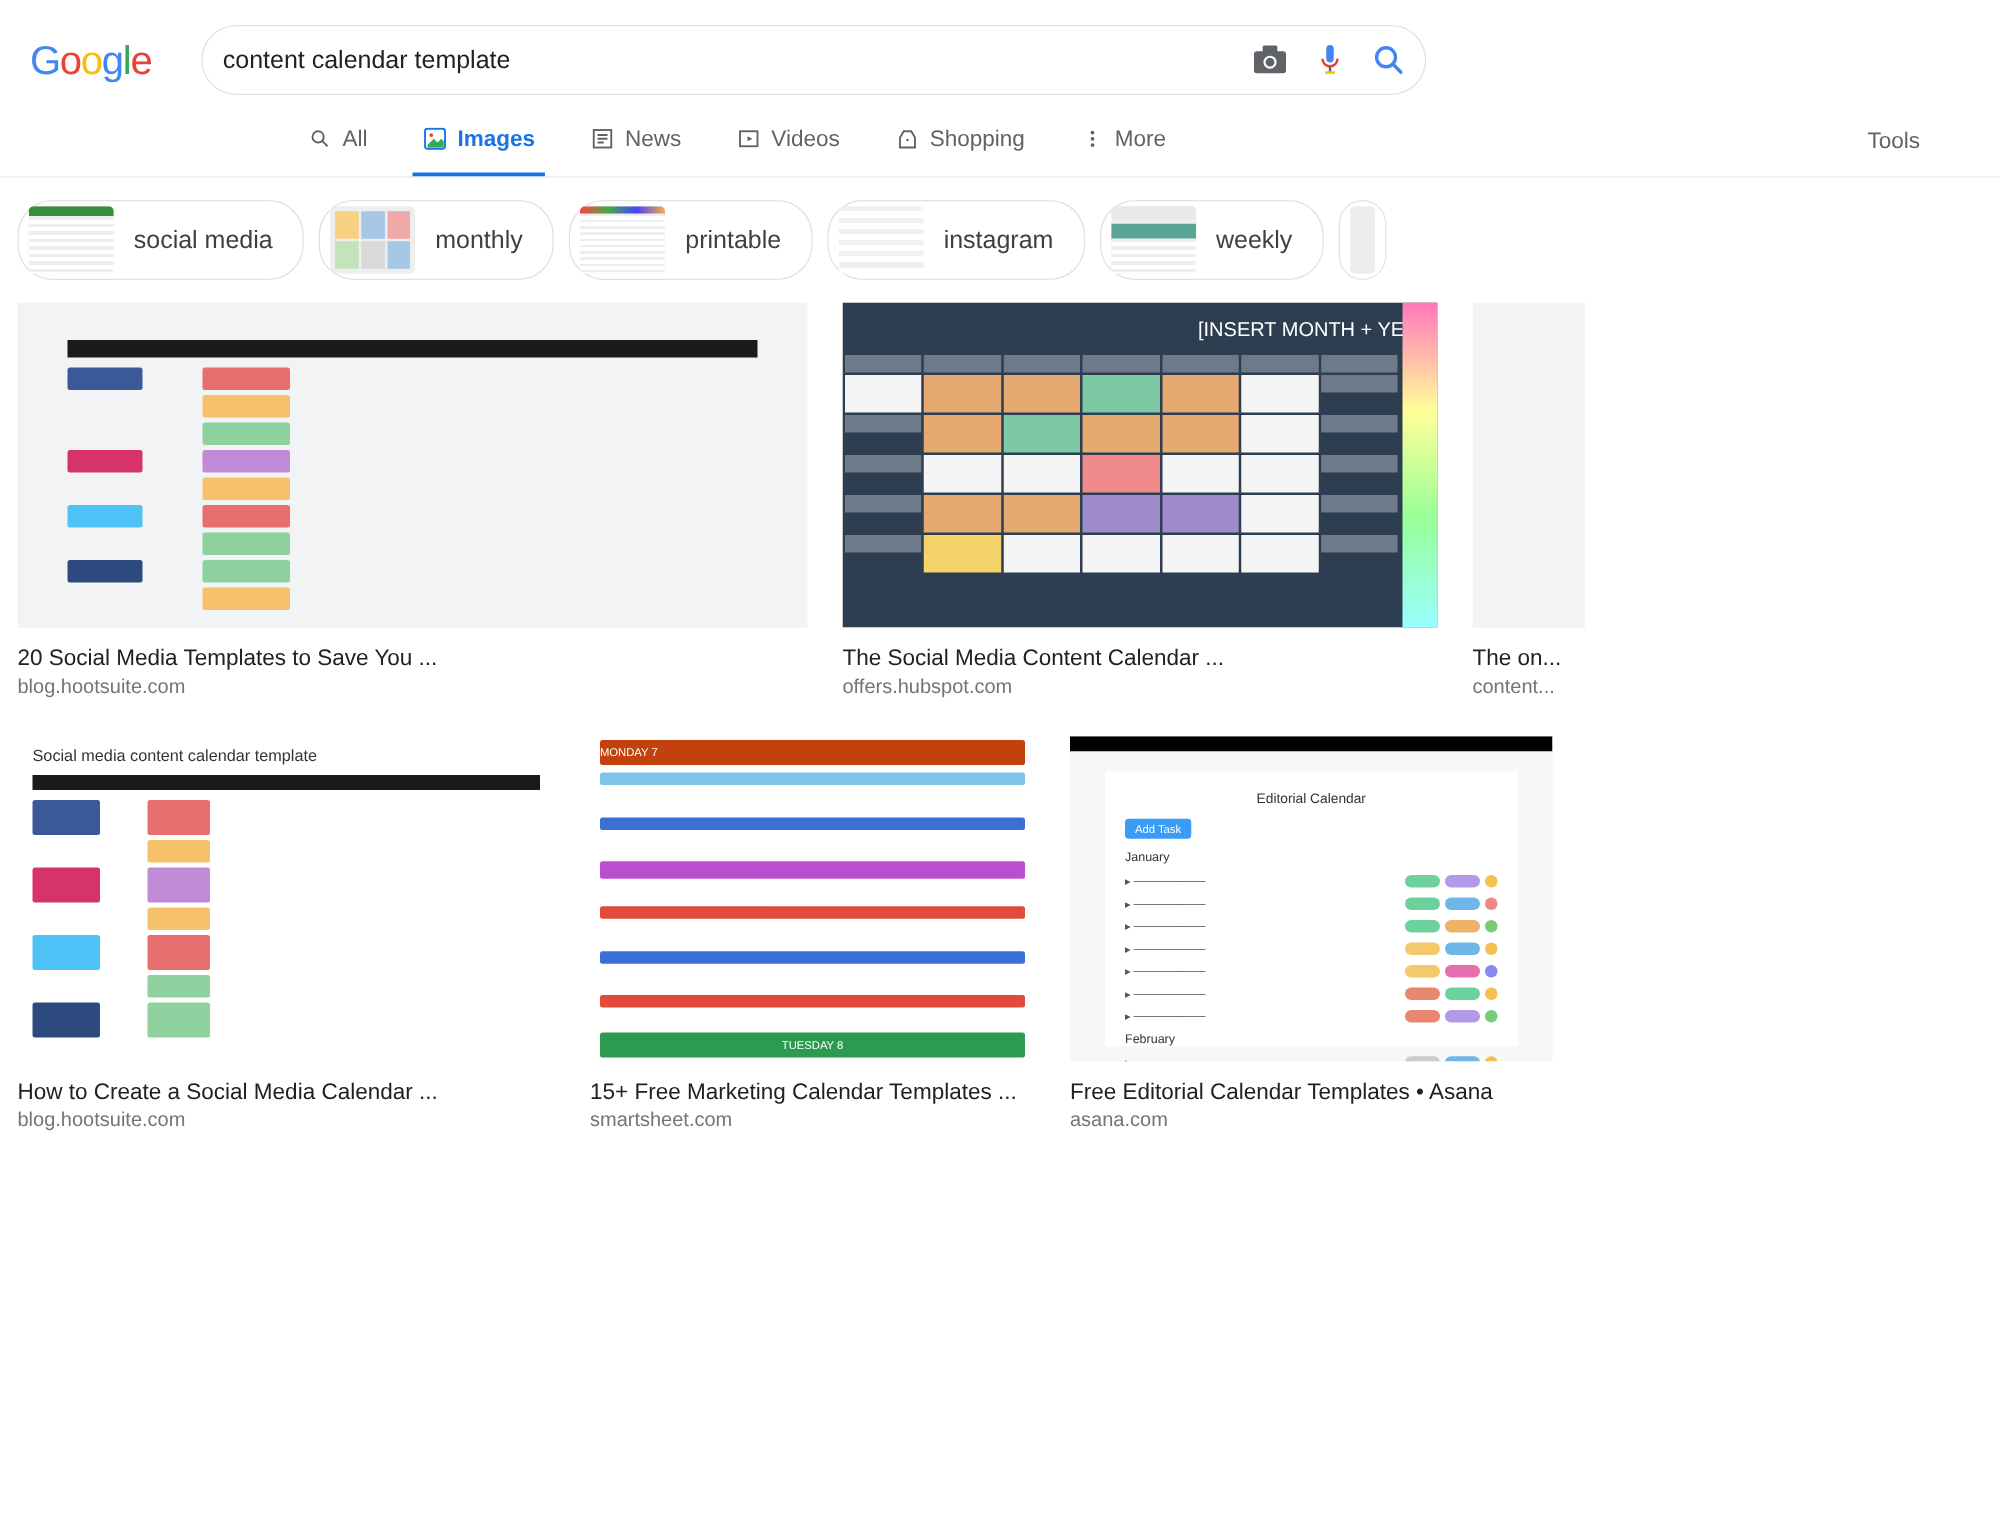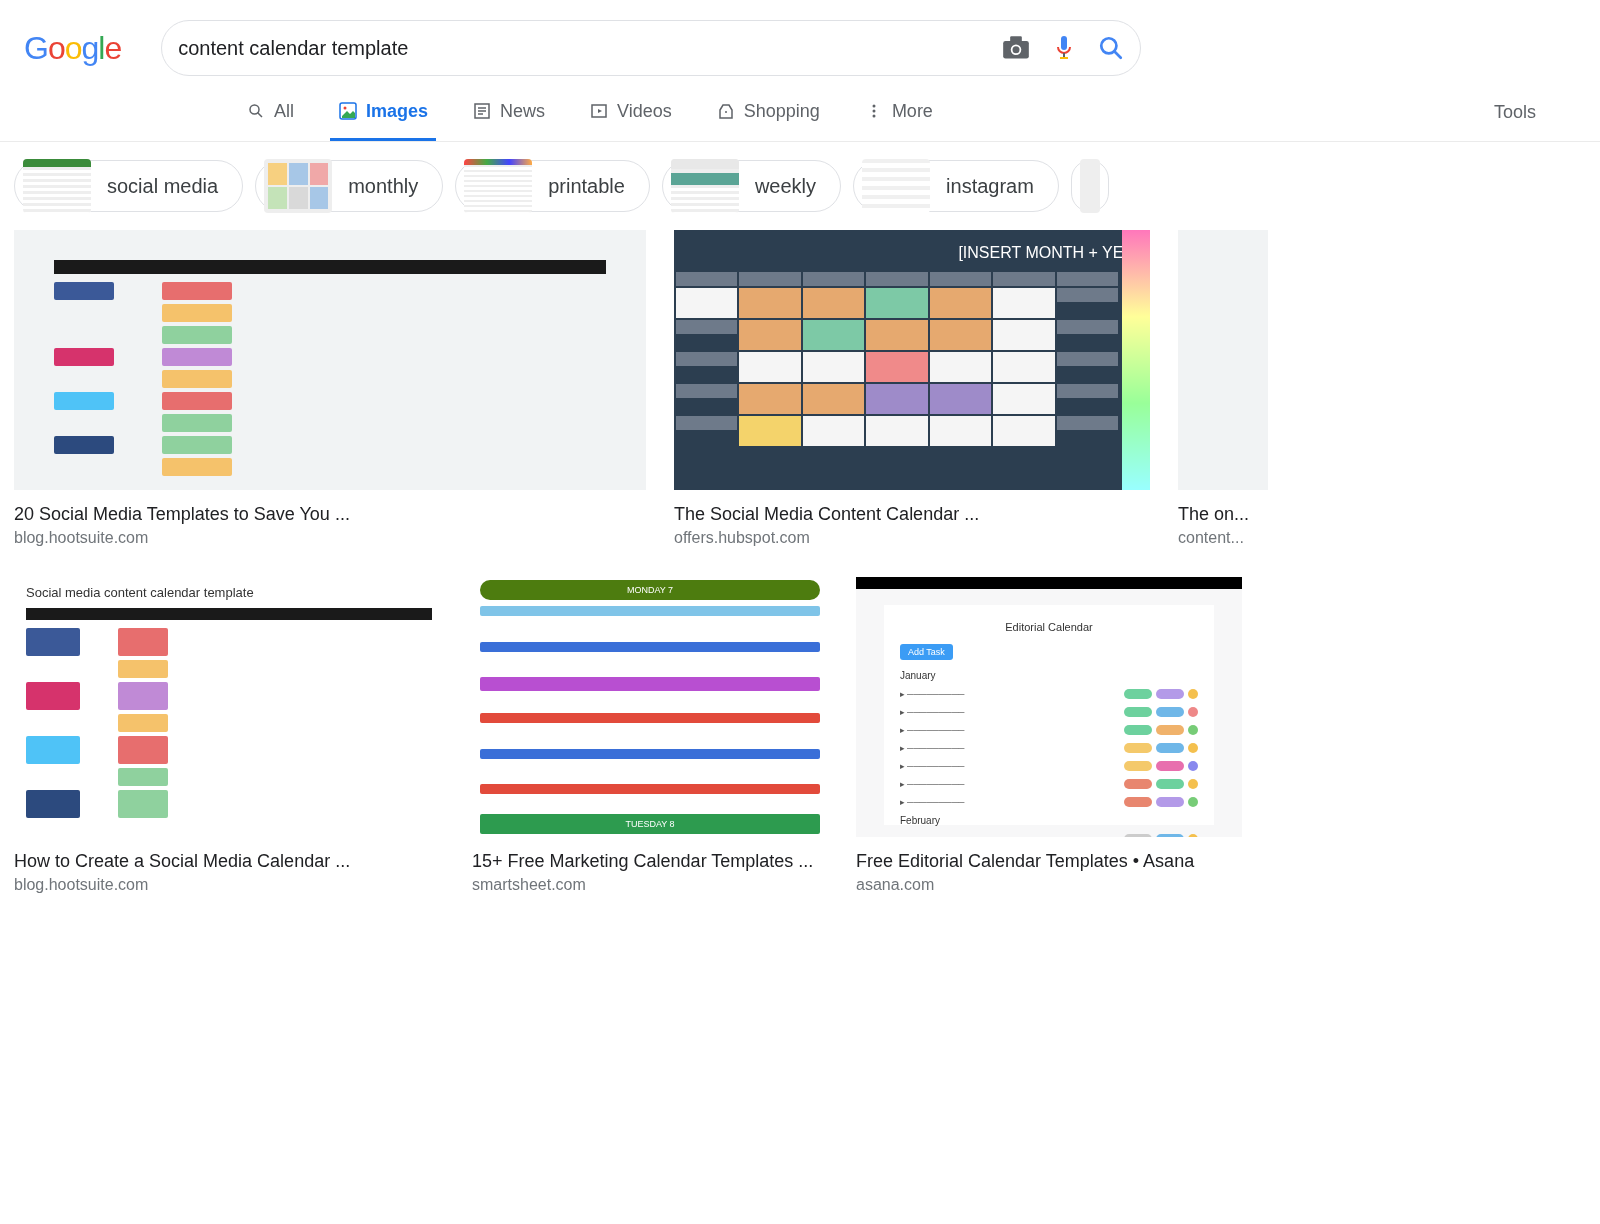--- a/index.html
+++ b/index.html
@@ -18,21 +18,21 @@
   
   .tabs-row { display: flex; align-items: center; padding: 0 24px 0 238px; border-bottom: 1px solid #ebebeb; height: 58px; }
   .tabs { display: flex; gap: 28px; flex: 1; }
   .tab { display: flex; align-items: center; gap: 8px; color: #5f6368; font-size: 18px; padding: 16px 8px; cursor: pointer; border-bottom: 3px solid transparent; }
   .tab.active { color: #1a73e8; border-bottom-color: #1a73e8; font-weight: bold; }
   .tab-icon { width: 20px; height: 20px; display: inline-flex; align-items: center; justify-content: center; }
   .tools-link { color: #5f6368; font-size: 18px; cursor: pointer; margin-right: 40px;}
   
   
   .chips { display: flex; gap: 12px; padding: 18px 14px; overflow: hidden; }
-  .chip { display: flex; align-items: center; gap: 16px; border: 1px solid #dfe1e5; border-radius: 28px; padding: 6px 24px 6px 8px; cursor: pointer; height: 52px; background: #fff; }
+  .chip { display: flex; align-items: center; gap: 16px; border: 1px solid #dfe1e5; border-radius: 28px; padding: 6px 24px 6px 8px; cursor: pointer; height: 64px; background: #fff; }
   .chip-thumb { width: 68px; height: 54px; background: #eee; border-radius: 4px; overflow: hidden; position: relative; }
   .chip-label { font-size: 20px; color: #3c4043; white-space: nowrap; }
   
   
   .results { padding: 0 14px; }
   .row { display: flex; gap: 28px; margin-bottom: 30px; }
   .result { cursor: pointer; }
   .thumb { background: #f1f3f4; border-radius: 0; overflow: hidden; position: relative; }
   .result-title { font-size: 18px; color: #202124; margin-top: 14px; }
   .result-source { font-size: 16px; color: #70757a; margin-top: 4px; }
@@ -189,31 +189,31 @@
   </div>
   <div class="chip">
     <div class="chip-thumb">
         <div style="height:6px;background:linear-gradient(90deg,#f44,#4a4,#44f,#fa4);"></div>
         <div style="height:48px;background-image:repeating-linear-gradient(#eee 0 2px,#fff 2px 5px);"></div>
       </div>
     <span class="chip-label">printable</span>
   </div>
   <div class="chip">
     <div class="chip-thumb">
+        <div style="height:100%;background-image:repeating-linear-gradient(#f0f0f0 0 4px,#fff 4px 9px);"></div>
+      </div>
+    <span class="chip-label">instagram</span>
+  </div>
+  <div class="chip">
+    <div class="chip-thumb">
         <div style="height:10px;background:#e8e8e8"></div>
         <div style="height:12px;background:#5ba596;margin-top:4px;"></div>
         <div style="height:28px;background-image:repeating-linear-gradient(#eee 0 3px,#fff 3px 6px);"></div>
       </div>
     <span class="chip-label">weekly</span>
-  </div>
-  <div class="chip">
-    <div class="chip-thumb">
-        <div style="height:100%;background-image:repeating-linear-gradient(#f0f0f0 0 4px,#fff 4px 9px);"></div>
-      </div>
-    <span class="chip-label">instagram</span>
   </div>
   <div class="chip" style="padding:6px 8px; min-width:30px;">
     <div class="chip-thumb" style="width:20px;"></div>
   </div>
 </div>
 
 <div class="results">
 
   <div class="row">
 
@@ -379,21 +379,21 @@
             </div>
         </div>
       </div>
       <div class="result-title">How to Create a Social Media Calendar ...</div>
       <div class="result-source">blog.hootsuite.com</div>
     </div>
 
     <div class="result" style="width:356px;">
       <div class="thumb" style="height:260px;">
         <div class="stripe-thumb">
-          <div class="stripe-bar" style="background:#4d7c0f;color:#fff;font-size:9px;text-align:center;line-height:20px;border-radius:10px;">MONDAY 7</div>
+          <div class="stripe-bar" style="background:#c2410c;color:#fff;font-size:9px;line-height:20px;">MONDAY 7</div>
           <div class="stripe-bar" style="background:#7fc4e8;height:10px;"></div>
           <div style="height:20px"></div>
           <div class="stripe-bar" style="background:#3a6fd8;height:10px;"></div>
           <div style="height:20px"></div>
           <div class="stripe-bar" style="background:#b84fd1;height:14px;"></div>
           <div style="height:16px"></div>
           <div class="stripe-bar" style="background:#e24a3b;height:10px;"></div>
           <div style="height:20px"></div>
           <div class="stripe-bar" style="background:#3a6fd8;height:10px;"></div>
           <div style="height:20px"></div>

